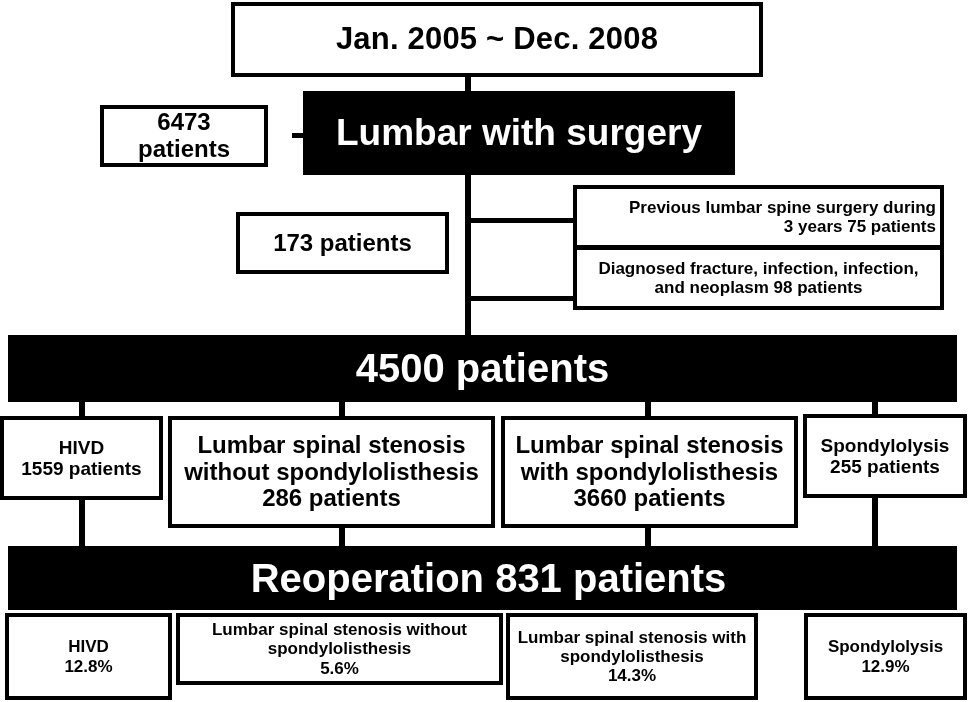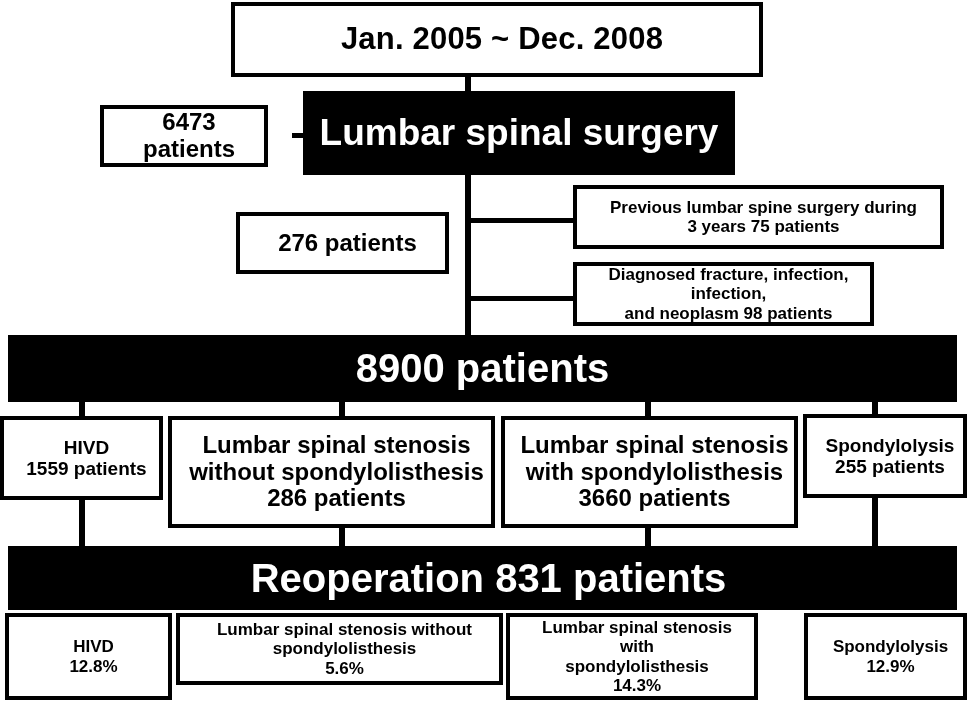--- a/index.html
+++ b/index.html
@@ -22,21 +22,20 @@
     align-items: center;
     justify-content: center;
     text-align: center;
     font-weight: bold;
     color: #000000;
     line-height: 1.12;
   }
   .outline {
     background: #ffffff;
     border: 4px solid #000000;
-    padding-left: 10px;
   }
   .filled {
     background: #000000;
     color: #ffffff;
     border: none;
   }
   .node .txt {
     display: block;
     width: 100%;
     padding: 0 4px;
@@ -67,45 +66,45 @@
 
   <div class="connector" style="left:465px; top:77px; width:6px; height:14px;"></div>
 
   <div class="node outline t-mid" style="left:100px; top:105px; width:168px; height:62px;justify-content:center;">
     <span class="txt">6473 patients</span>
   </div>
 
   <div class="connector" style="left:292px; top:133px; width:12px; height:5px;"></div>
 
   <div class="node filled t-band-lg" style="left:303px; top:91px; width:432px; height:84px;">
-    <span class="txt">Lumbar spinal surgery</span>
+    <span class="txt">Lumbar with surgery</span>
   </div>
 
   <div class="connector" style="left:465px; top:175px; width:6px; height:162px;"></div>
 
   <div class="connector" style="left:465px; top:218px; width:110px; height:5px;"></div>
 
   <div class="connector" style="left:465px; top:296px; width:110px; height:5px;"></div>
 
   <div class="node outline t-mid" style="left:236px; top:212px; width:213px; height:62px;">
-    <span class="txt">276 patients</span>
+    <span class="txt">173 patients</span>
   </div>
 
-  <div class="node outline t-excl" style="left:573px; top:185px; width:371px; height:64px;">
+  <div class="node outline t-excl" style="left:573px; top:185px; width:371px; height:64px;text-align:right;">
     <span class="txt">Previous lumbar spine surgery during
 3 years 75 patients</span>
   </div>
 
-  <div class="node outline t-excl" style="left:573px; top:262px; width:301px; height:64px;">
+  <div class="node outline t-excl" style="left:573px; top:246px; width:371px; height:64px;">
     <span class="txt">Diagnosed fracture, infection, infection,
 and neoplasm 98 patients</span>
   </div>
 
   <div class="node filled t-band-xl" style="left:8px; top:335px; width:949px; height:67px;">
-    <span class="txt">8900 patients</span>
+    <span class="txt">4500 patients</span>
   </div>
 
   <div class="connector" style="left:79px; top:402px; width:6px; height:16px;"></div>
   <div class="connector" style="left:339px; top:402px; width:6px; height:16px;"></div>
   <div class="connector" style="left:645px; top:402px; width:6px; height:16px;"></div>
   <div class="connector" style="left:872px; top:402px; width:6px; height:16px;"></div>
 
   <div class="node outline t-small" style="left:0px; top:416px; width:163px; height:84px;">
     <span class="txt">HIVD
 1559 patients</span>

